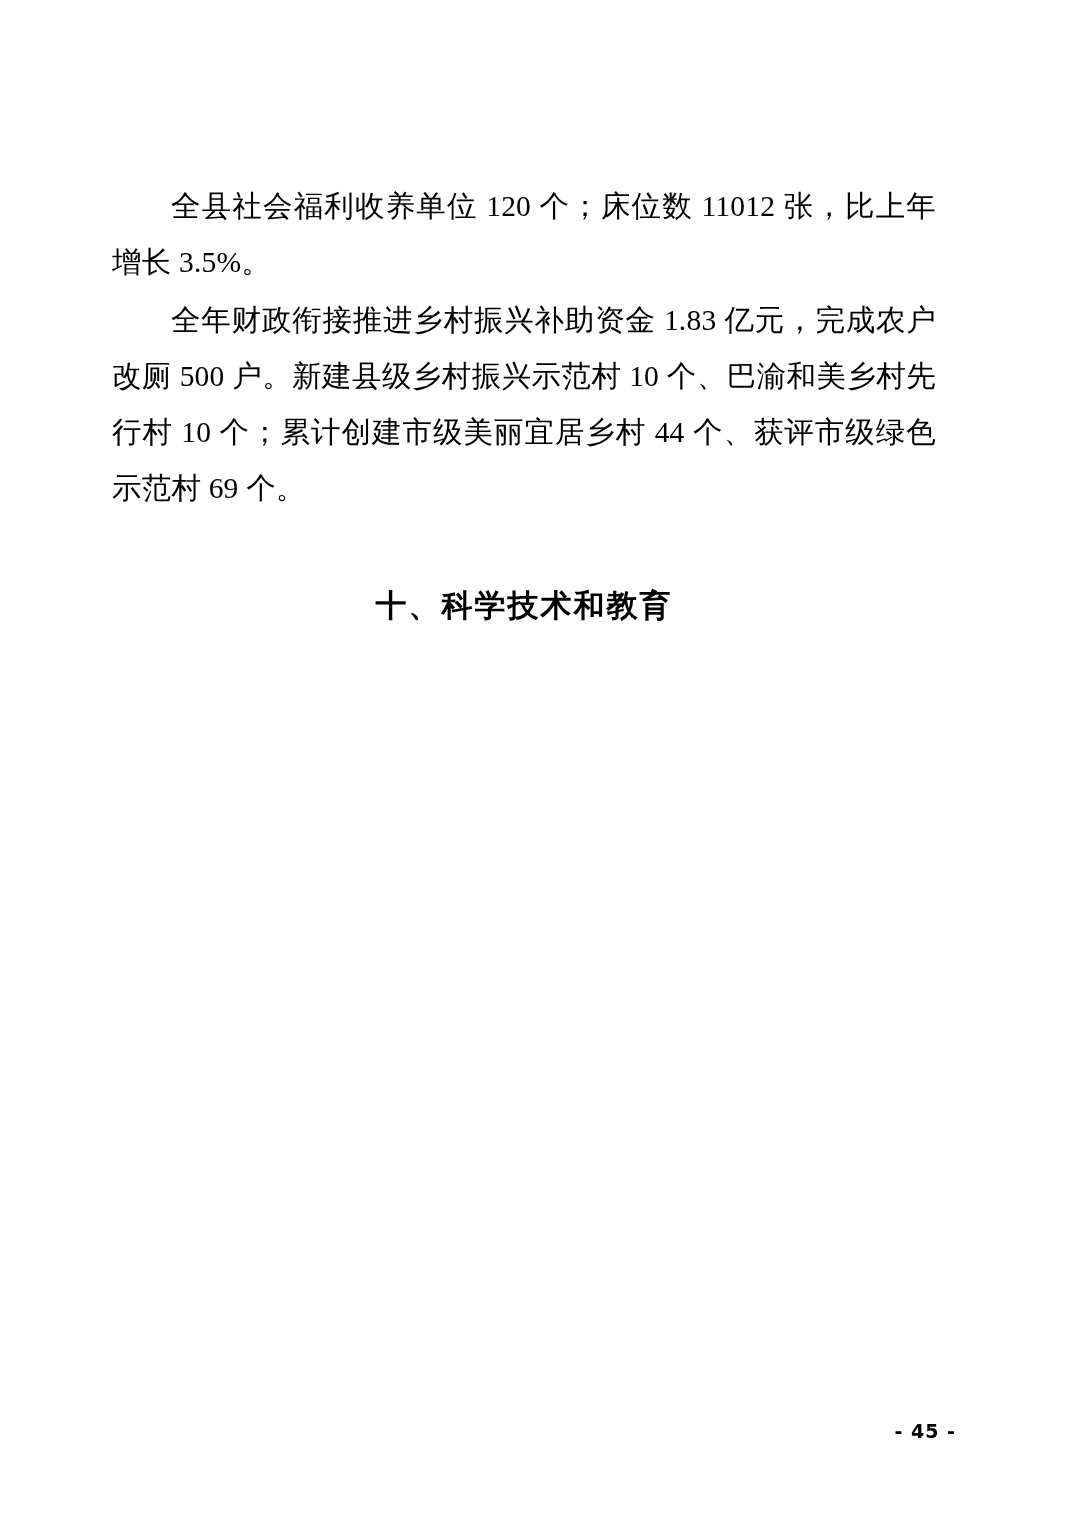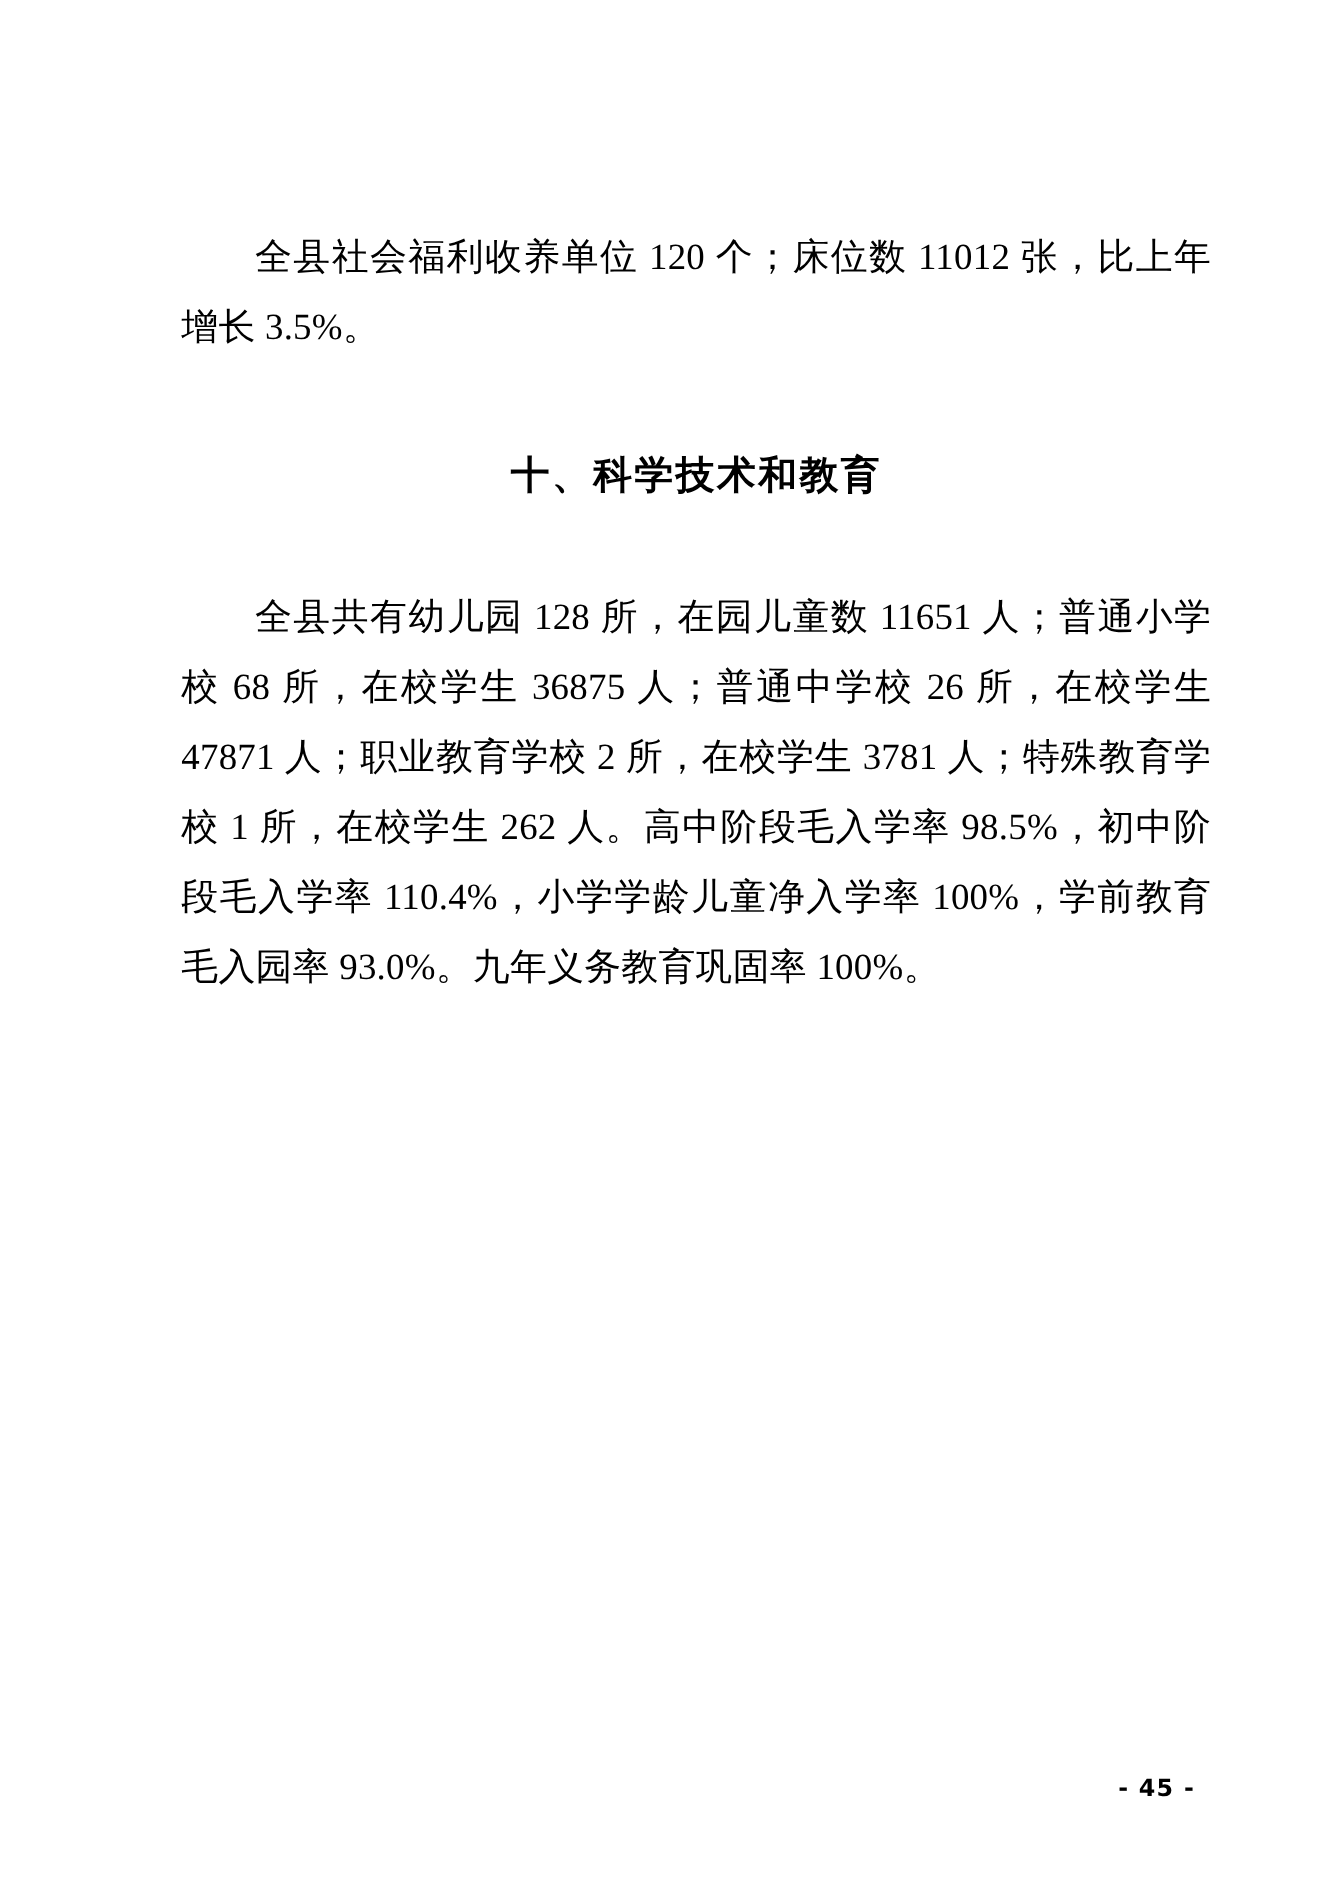--- a/index.html
+++ b/index.html
@@ -18,21 +18,21 @@
   .page {
     position: absolute;
     left: 0;
     top: 0;
     width: 1074px;
     height: 1520px;
     background: #fff;
   }
   .content {
     position: absolute;
-    left: 145px;
+    left: 112px;
     top: 178px;
     width: 824px;
   }
   .para {
     font-size: 29.5px;
     line-height: 56px;
     text-indent: 2em;
     text-align: justify;
     text-justify: inter-ideograph;
     margin: 0 0 0 0;
@@ -63,22 +63,22 @@
   }
 </style>
 </head>
 <body>
 
 <div class="page">
   <div class="content">
 
     <p class="para">全县社会福利收养单位 120 个；床位数 11012 张，比上年增长 3.5%。</p>
 
+    <p class="para">全年财政衔接推进乡村振兴补助资金 1.83 亿元，完成农户改厕 500 户。新建县级乡村振兴示范村 10 个、巴渝和美乡村先行村 10 个；累计创建市级美丽宜居乡村 44 个、获评市级绿色示范村 69 个。</p>
 
     <h2 class="section-title">十、科学技术和教育</h2>
 
 
-    <p class="para">全县共有幼儿园 128 所，在园儿童数 11651 人；普通小学校 68 所，在校学生 36875 人；普通中学校 26 所，在校学生 47871 人；职业教育学校 2 所，在校学生 3781 人；特殊教育学校 1 所，在校学生 262 人。高中阶段毛入学率 98.5%，初中阶段毛入学率 110.4%，小学学龄儿童净入学率 100%，学前教育毛入园率 93.0%。九年义务教育巩固率 100%。</p>
 
   </div>
 
   <div class="page-number">- 45 -</div>
 </div>
 
 </body></html>

